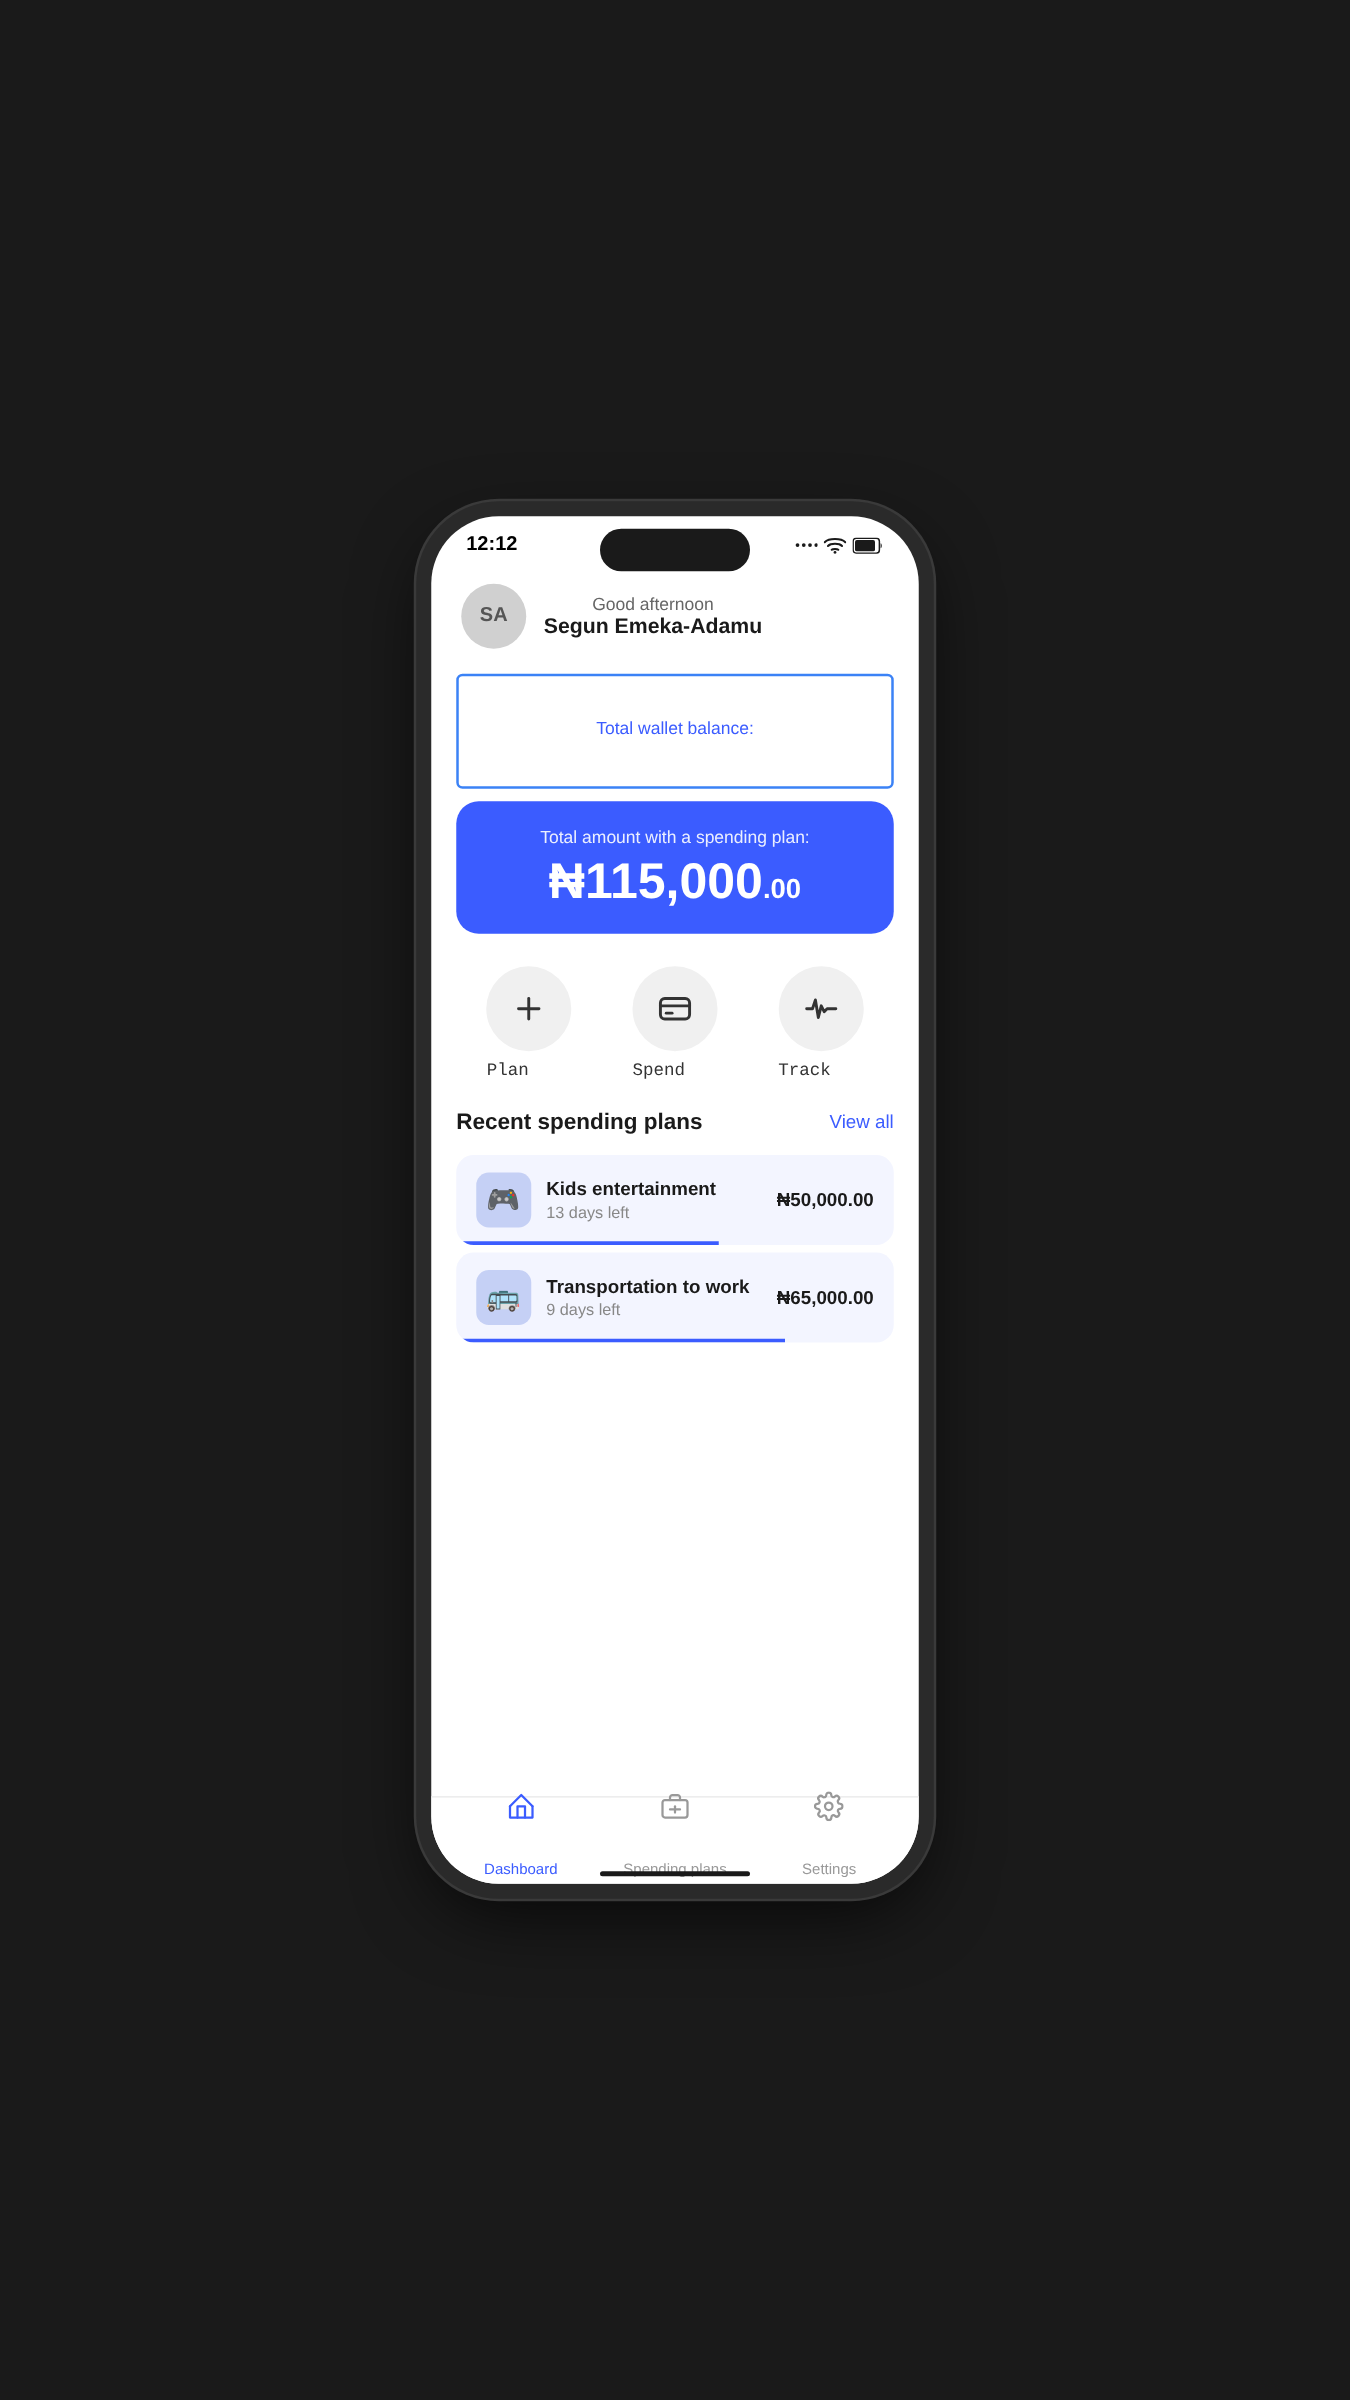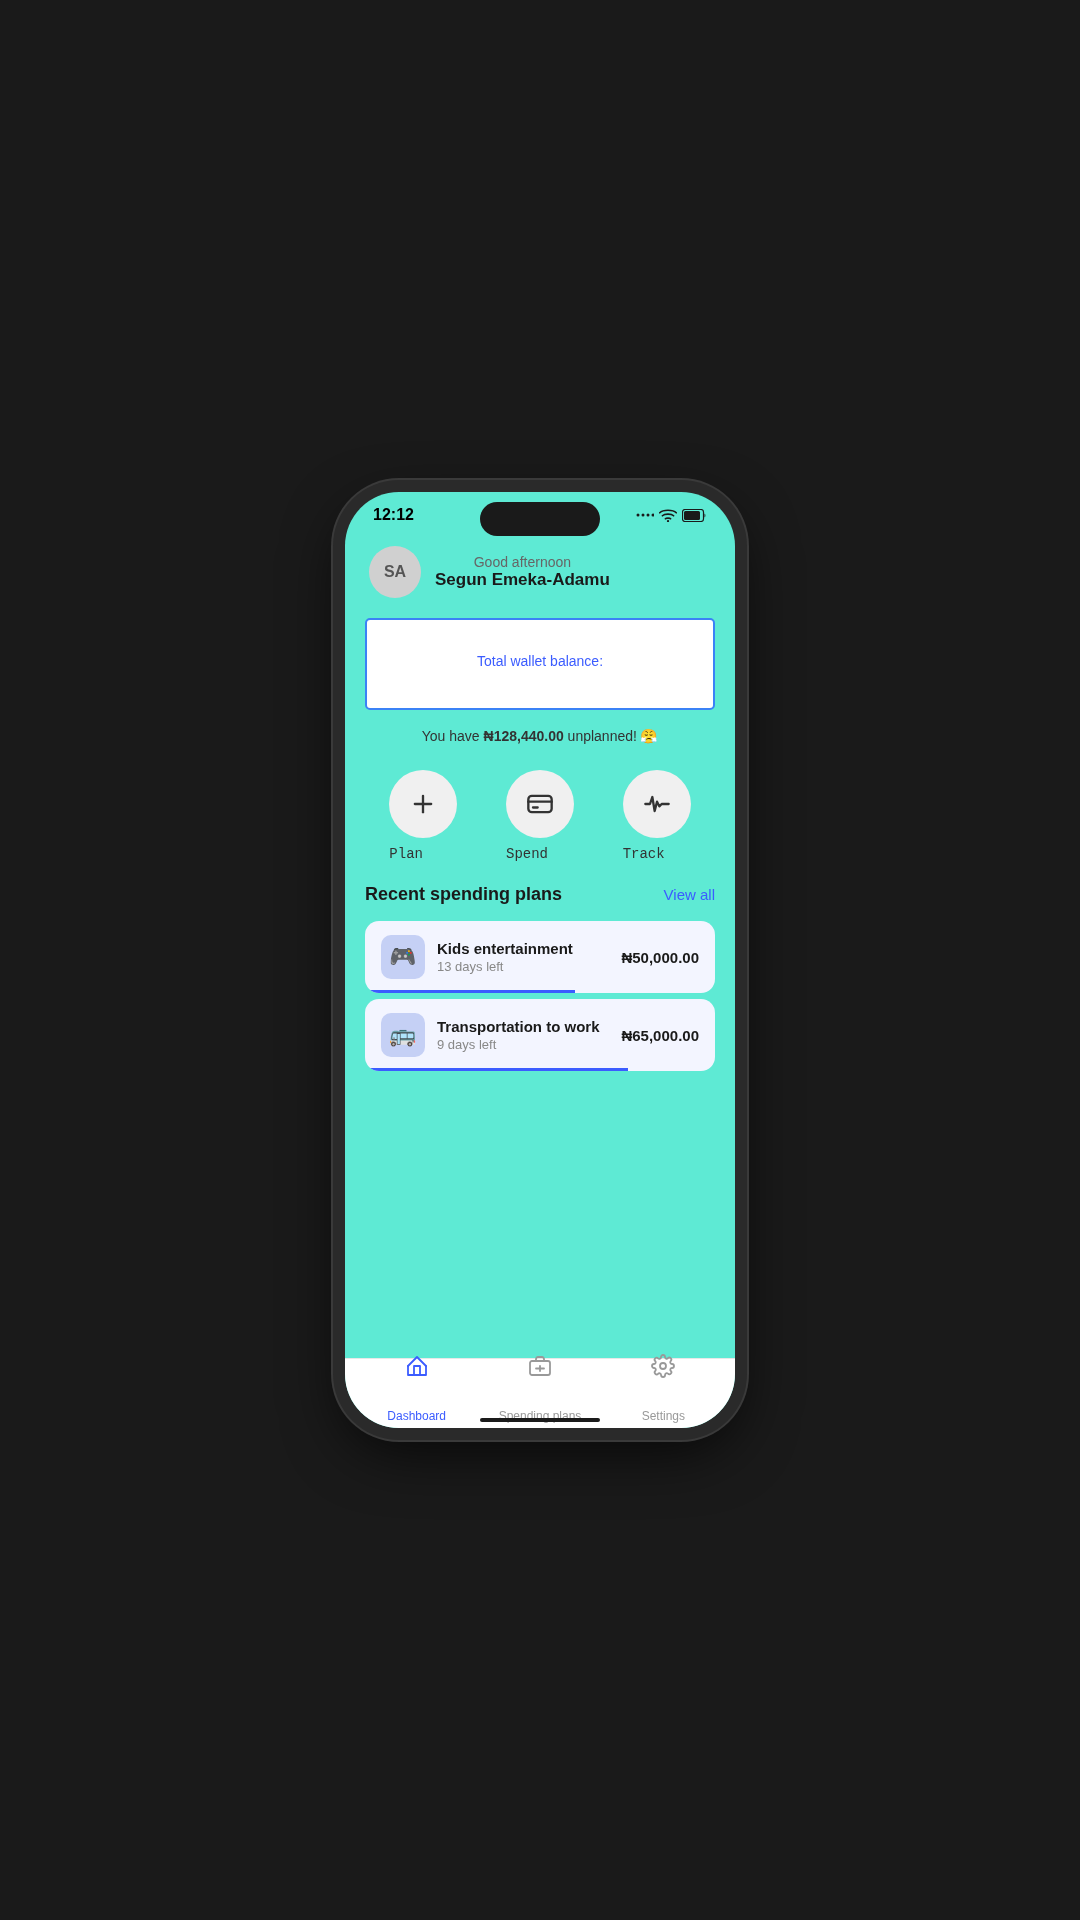--- a/index.html
+++ b/index.html
@@ -9,22 +9,22 @@
       background: #1a1a1a;
       display: flex;
       justify-content: center;
       align-items: center;
       min-height: 100vh;
       font-family: -apple-system, BlinkMacSystemFont, 'Segoe UI', sans-serif;
     }
 
     .phone-frame {
       width: 390px;
-      height: 936px;
-      background: #5eead4;
+      height: 1094px;
+      background: #ffffff;
       border-radius: 54px;
       position: relative;
       overflow: hidden;
       box-shadow: 0 0 0 12px #2a2a2a, 0 0 0 14px #3a3a3a, 0 20px 60px rgba(0,0,0,0.8);
     }
 
     .status-bar {
       display: flex;
       justify-content: space-between;
       align-items: center;
@@ -387,24 +387,27 @@
       <div class="greeting-text">
         <div class="greeting-sub">Good afternoon</div>
         <div class="greeting-name">Segun Emeka-Adamu</div>
       </div>
     </div>
 
     <div class="wallet-card">
       <div class="wallet-label">Total wallet balance:</div>
     </div>
 
-
-    <div class="unplanned-text">
-      <span>You have </span><span class="amount">₦128,440.00</span><span> unplanned! 😤</span>
-    </div>
+    <div class="spending-card">
+      <div class="spending-label">Total amount with a spending plan:</div>
+      <div class="spending-amount">
+        <span>₦115,000</span><span class="cents">.00</span>
+      </div>
+    </div>
+
 
     <div class="actions-row">
 
       <div class="action-item">
         <div class="action-circle">
           <svg viewBox="0 0 24 24">
             <line x1="12" y1="5" x2="12" y2="19"></line>
             <line x1="5" y1="12" x2="19" y2="12"></line>
           </svg>
         </div>

